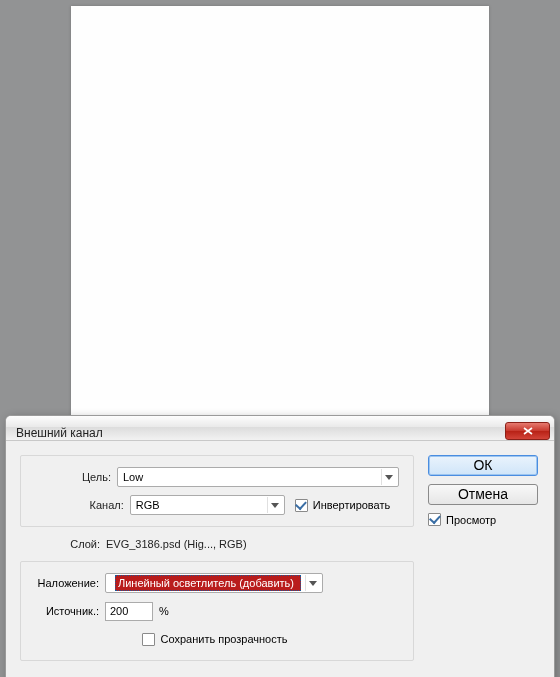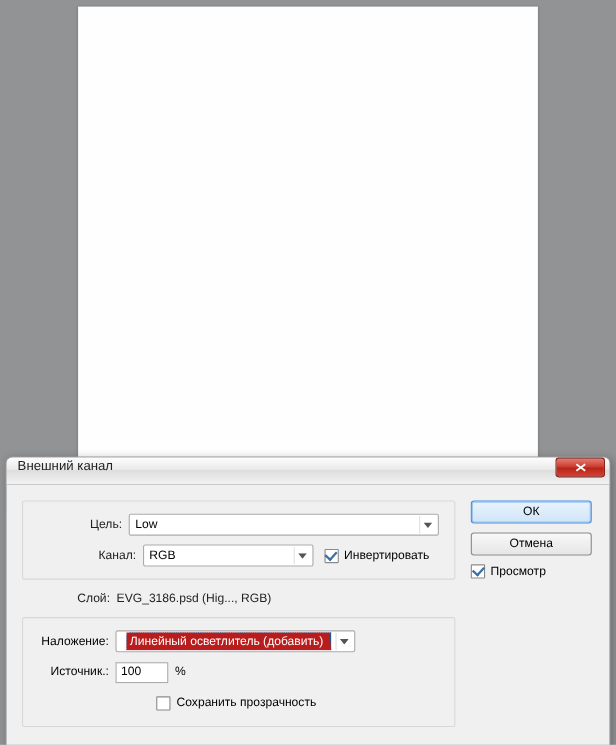--- a/index.html
+++ b/index.html
@@ -36,21 +36,21 @@
     background: #f0f0f0;
     border: 1px solid #9a9a9a;
     border-radius: 6px 6px 4px 4px;
     box-shadow: 2px 2px 8px rgba(0,0,0,0.25);
   }
   .titlebar {
     height: 25px;
     background: linear-gradient(#fdfdfd, #eaeaea 45%, #dcdcdc 46%, #f2f2f2);
     border-radius: 5px 5px 0 0;
     display: flex;
-    align-items: flex-start;
+    align-items: flex-end;
     padding: 0 4px 0 10px;
     border-bottom: 1px solid #c8c8c8;
     position: relative;
   }
   .titlebar .title {
     font-size: 12px;
     color: #222;
     flex: 1;
   }
   .close-btn {
@@ -162,21 +162,21 @@
     text-align: left;
   }
   .btn {
     width: 110px;
     height: 21px;
     background: linear-gradient(#f8f8f8, #e6e6e6);
     border: 1px solid #8a8a8a;
     border-radius: 3px;
     text-align: center;
     line-height: 19px;
-    font-size: 11px;
+    font-size: 14px;
     margin-bottom: 8px;
     cursor: pointer;
   }
   .btn.default {
     border: 1px solid #4a8de0;
     box-shadow: inset 0 0 0 1px #9cc5f0;
     background: linear-gradient(#eaf3fc, #cfe5f9);
   }
   .static-text { color: #222; }
   .blend-row .combo { width: 218px; }
@@ -246,21 +246,21 @@
             <span class="txt">Линейный осветлитель (добавить)</span>
             <span class="arrow">
                 <svg width="8" height="5">
                   <path d="M0 0 L8 0 L4 5 Z" fill="#555"></path>
                 </svg>
               </span>
           </div>
         </div>
         <div class="row">
           <div class="lbl-blend">Источник.:</div>
-          <div class="input-num">100</div>
+          <div class="input-num">200</div>
           <span style="padding-left:6px;">%</span>
         </div>
         <div class="row" style="margin-left:-4px;">
           <div class="chk">
             <div class="chk-box"></div>
             <span>Сохранить прозрачность</span>
           </div>
         </div>
 
       </div>

